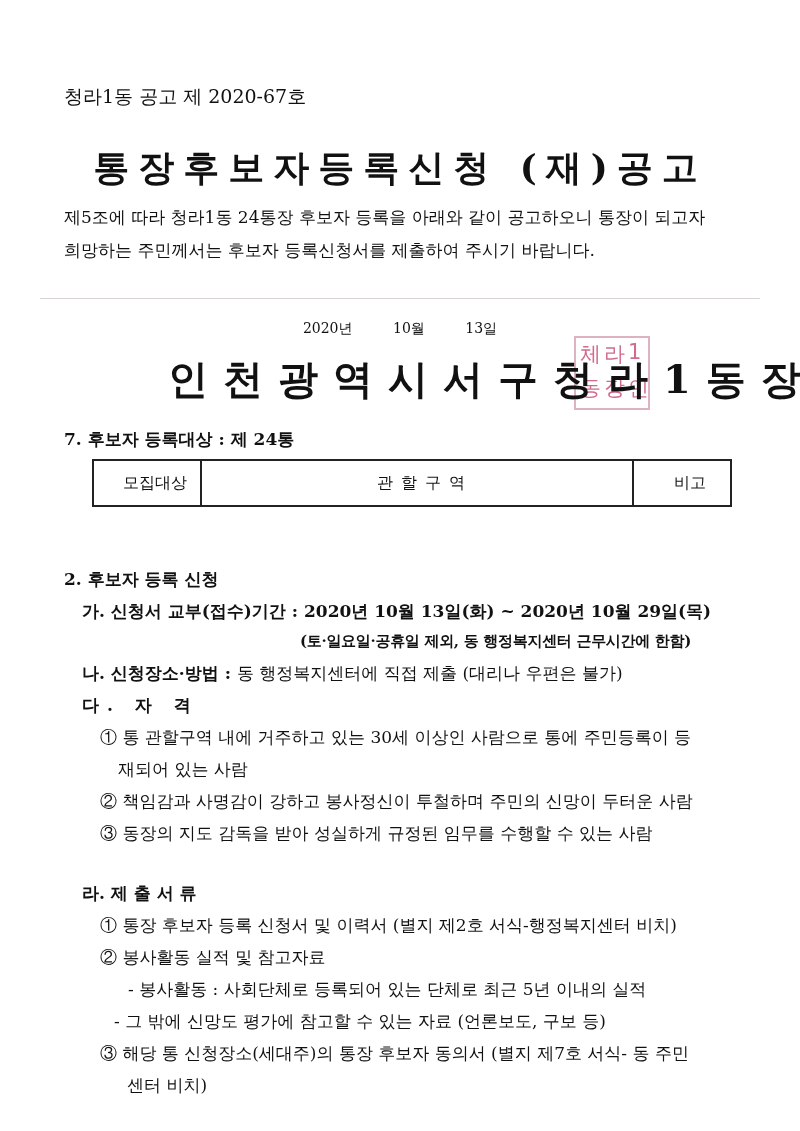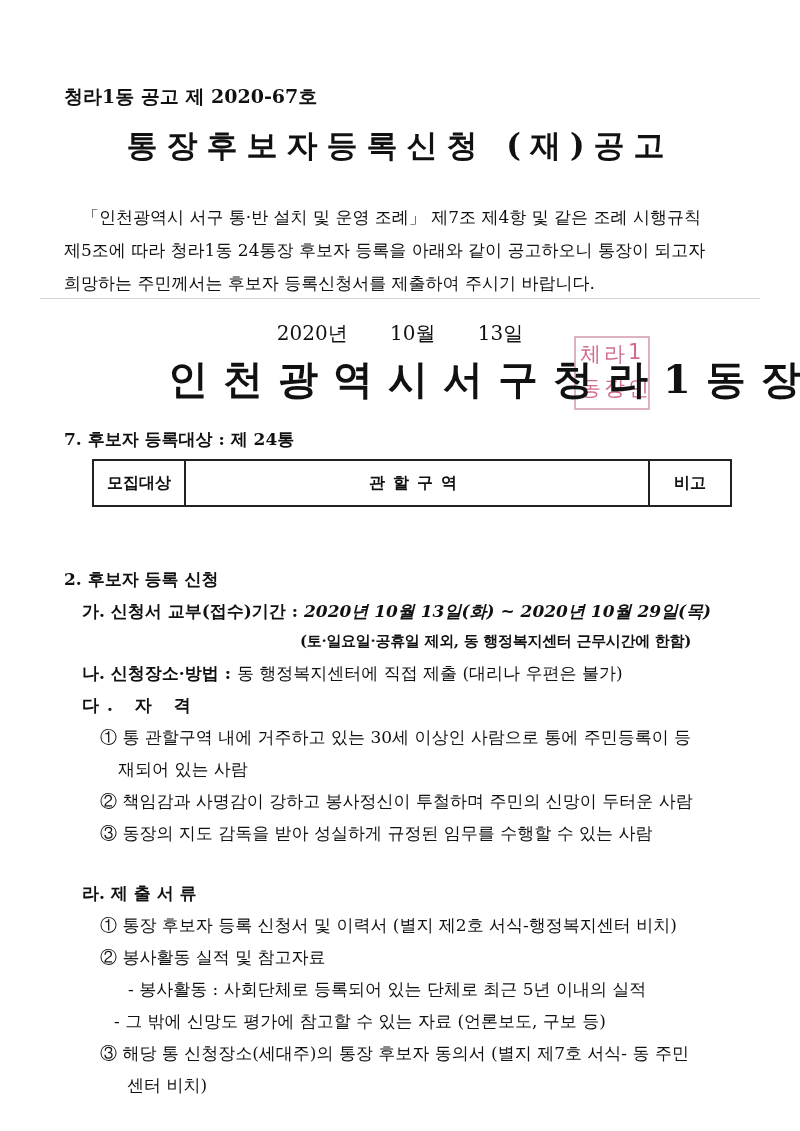--- a/index.html
+++ b/index.html
@@ -2,44 +2,44 @@
 <html><head>
 <meta charset="utf-8">
 <style>
   html, body { margin: 0; padding: 0; background: #ffffff; }
   body {
     width: 800px; height: 1131px; position: relative; overflow: hidden;
     font-family: "DejaVu Serif", "Liberation Serif", serif;
     color: #111111;
   }
   .abs { position: absolute; white-space: nowrap; }
-  .doc-no { left: 64px; top: 84px; font-size: 19px; font-weight: bold; }
-  .main-title { left: 0; width: 800px; top: 125px; text-align: center; font-size: 31px; font-weight: bold; letter-spacing: 9px; }
+  .doc-no { left: 64px; top: 84px; font-size: 19px; font-weight: normal; }
+  .main-title { left: 0; width: 800px; top: 144px; text-align: center; font-size: 36px; font-weight: bold; letter-spacing: 9px; }
   .intro { left: 64px; top: 201px; width: 680px; font-size: 17px; line-height: 33px; white-space: normal; text-align: justify; }
   .intro p { margin: 0; }
   .intro .first { text-indent: 18px; }
   .separator { left: 40px; top: 298px; width: 720px; height: 1px; background: #d8d4d4; }
-  .date { left: 0; width: 800px; top: 320px; text-align: center; font-size: 20px; }
+  .date { left: 0; width: 800px; top: 320px; text-align: center; font-size: 14px; }
   .date span { margin: 0 18px; }
   .issuer { left: 168px; top: 352px; font-size: 40px; font-weight: bold; letter-spacing: 15px; }
   .stamp {
     left: 574px; top: 336px; width: 76px; height: 74px;
     border: 2px solid #d9a6b6; box-sizing: border-box; opacity: 0.85;
   }
   .stamp .g { position: absolute; color: #c9527a; font-size: 21px; font-family: "DejaVu Sans", sans-serif; }
   .sec { font-size: 17px; font-weight: bold; }
   .sec-1 { left: 64px; top: 428px; }
   table.target {
     position: absolute; left: 92px; top: 459px; width: 640px;
     border-collapse: collapse; font-size: 16px;
   }
   table.target td, table.target th {
     border: 2px solid #222; height: 44px; text-align: center; font-weight: normal; padding: 0;
   }
-  table.target th { font-weight: bold; }
+  table.target th { font-weight: normal; padding-left: 16px; }
   .col1 { width: 90px; } .col3 { width: 80px; }
   .hdr-spaced { letter-spacing: 8px; }
   .sec-2 { left: 64px; top: 568px; }
   .sub { font-size: 17px; font-weight: bold; }
   .sub-ga { left: 82px; top: 600px; }
   .sub-ga-note { left: 300px; top: 632px; font-size: 15px; font-weight: bold; letter-spacing: -0.3px; }
   .sub-na { left: 82px; top: 662px; }
   .sub-na .normal, .sub-ga .normal { font-weight: normal; }
   .sub-da { left: 82px; top: 694px; }
   .item { font-size: 17px; }
@@ -56,21 +56,20 @@
   .doc-3b { left: 127px; top: 1074px; }
   .letter-sp { letter-spacing: 8px; }
 </style>
 </head>
 <body>
 
 <div class="abs doc-no">청라1동 공고 제 2020-67호</div>
 <div class="abs main-title">통장후보자등록신청 (재)공고</div>
 
 <div class="abs intro">
-  <p class="first">「인천광역시 서구 통·반 설치 및 운영 조례」 제7조 제4항 및 같은 조례 시행규칙</p>
   <p>제5조에 따라 청라1동 24통장 후보자 등록을 아래와 같이 공고하오니 통장이 되고자</p>
   <p>희망하는 주민께서는 후보자 등록신청서를 제출하여 주시기 바랍니다.</p>
 </div>
 
 <div class="abs separator"></div>
 
 <div class="abs date">
   <span>2020년</span>
   <span>10월</span>
   <span>13일</span>
@@ -95,21 +94,21 @@
     <th class="col1">모집대상</th>
     <th class="hdr-spaced">관할구역</th>
     <th class="col3">비고</th>
   </tr>
 </tbody>
   </table>
 
 <div class="abs sec sec-2">2. 후보자 등록 신청</div>
 
 <div class="abs sub sub-ga">
-  <span>가. 신청서 교부(접수)기간 : </span><span class="normal" style="font-weight:bold;font-style:italic;">2020년 10월 13일(화) ~ 2020년 10월 29일(목)</span>
+  <span>가. 신청서 교부(접수)기간 : </span><span class="normal" style="font-weight:bold;">2020년 10월 13일(화) ~ 2020년 10월 29일(목)</span>
 </div>
 <div class="abs sub-ga-note">(토·일요일·공휴일 제외, 동 행정복지센터 근무시간에 한함)</div>
 
 <div class="abs sub sub-na">
   <span>나. 신청장소·방법 : </span><span class="normal">동 행정복지센터에 직접 제출 (대리나 우편은 불가)</span>
 </div>
 
 <div class="abs sub sub-da letter-sp">다. 자   격</div>
 <div class="abs item qual-1">① 통 관할구역 내에 거주하고 있는 30세 이상인 사람으로 통에 주민등록이 등</div>
 <div class="abs item qual-1b">재되어 있는 사람</div>

